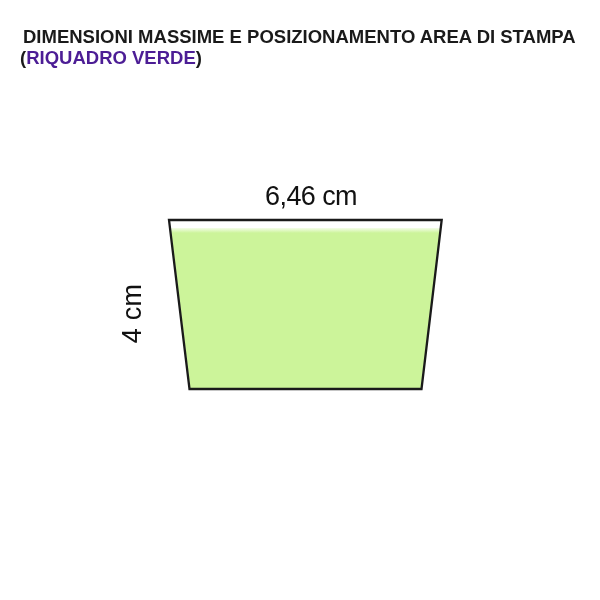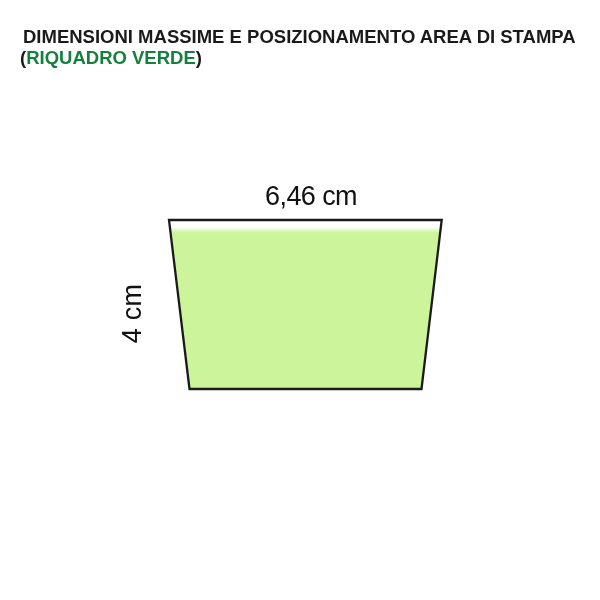--- a/index.html
+++ b/index.html
@@ -2,21 +2,21 @@
 <html><head>
 <meta charset="utf-8">
 <style>
   html, body { margin: 0; padding: 0; background: #ffffff; }
   body { width: 600px; height: 600px; position: relative; overflow: hidden;
          font-family: "Liberation Sans", sans-serif; }
   .title { position: absolute; left: 23px; top: 25.6px; width: 590px;
            font-weight: bold; font-size: 18.5px; line-height: 21.8px;
            color: #1a1a1a; letter-spacing: 0px; }
   .line2 { margin-left: -3px; }
-  .red { color: #15803d; }
+  .red { color: #4c1d95; }
   svg.diagram { position: absolute; left: 0; top: 0; }
 </style>
 </head>
 <body>
 
 <div class="title">DIMENSIONI MASSIME E POSIZIONAMENTO AREA DI STAMPA<br><span class="line2">(<span class="red">RIQUADRO VERDE</span>)</span></div>
 
 <svg class="diagram" width="600" height="600" viewBox="0 0 600 600">
   <defs>
     <linearGradient id="gfade" x1="0" y1="226.5" x2="0" y2="233" gradientUnits="userSpaceOnUse">

